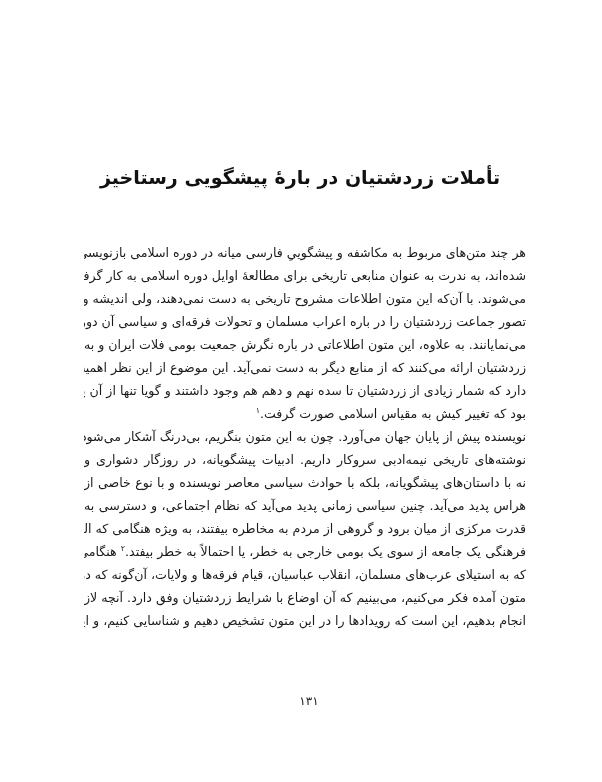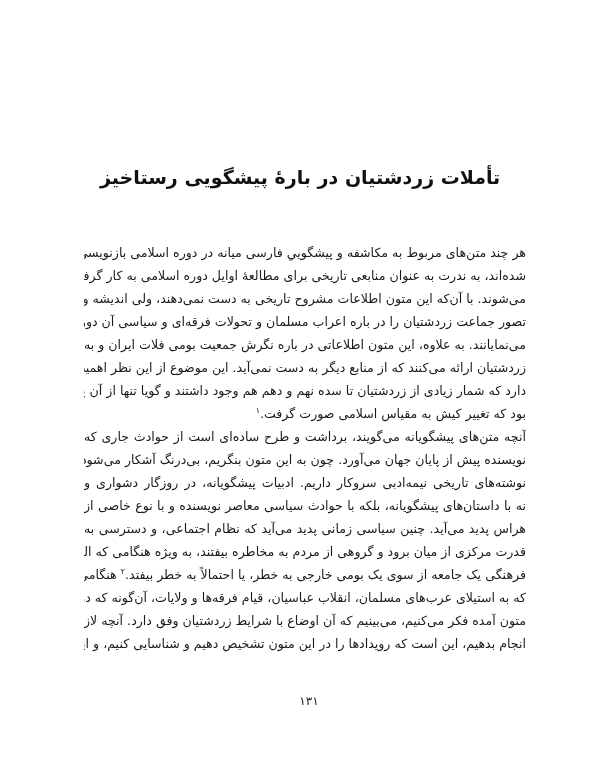--- a/index.html
+++ b/index.html
@@ -90,21 +90,20 @@
       <span class="line">شده‌اند، به ندرت به عنوان منابعی تاریخی برای مطالعهٔ اوایل دوره اسلامی به کار گرفته</span>
       <span class="line">می‌شوند. با آن‌که این متون اطلاعات مشروح تاریخی به دست نمی‌دهند، ولی اندیشه و</span>
       <span class="line">تصور جماعت زردشتیان را در باره اعراب مسلمان و تحولات فرقه‌ای و سیاسی آن دوران</span>
       <span class="line">می‌نمایانند. به علاوه، این متون اطلاعاتی در باره نگرش جمعیت بومی فلات ایران و به ویژه</span>
       <span class="line">زردشتیان ارائه می‌کنند که از منابع دیگر به دست نمی‌آید. این موضوع از این نظر اهمیت</span>
       <span class="line">دارد که شمار زیادی از زردشتیان تا سده نهم و دهم هم وجود داشتند و گویا تنها از آن پس</span>
       <span class="line last"><span>بود که تغییر کیش به مقیاس اسلامی صورت گرفت.</span><sup class="fn">۱</sup></span>
     </div>
 
     <div>
-      <span class="line">آنچه متن‌های پیشگویانه می‌گویند، برداشت و طرح ساده‌ای است از حوادث جاری که</span>
       <span class="line">نویسنده پیش از پایان جهان می‌آورد. چون به این متون بنگریم، بی‌درنگ آشکار می‌شود که</span>
       <span class="line">نوشته‌های تاریخی نیمه‌ادبی سروکار داریم. ادبیات پیشگویانه، در روزگار دشواری و</span>
       <span class="line">نه با داستان‌های پیشگویانه، بلکه با حوادث سیاسی معاصر نویسنده و با نوع خاصی از</span>
       <span class="line">هراس پدید می‌آید. چنین سیاسی زمانی پدید می‌آید که نظام اجتماعی، و دسترسی به</span>
       <span class="line">قدرت مرکزی از میان برود و گروهی از مردم به مخاطره بیفتند، به ویژه هنگامی که الگوی</span>
       <span class="line"><span>فرهنگی یک جامعه از سوی یک بومی خارجی به خطر، یا احتمالاً به خطر بیفتد.</span><sup class="fn">۲</sup> <span>هنگامی</span></span>
       <span class="line">که به استیلای عرب‌های مسلمان، انقلاب عباسیان، قیام فرقه‌ها و ولایات، آن‌گونه که در این</span>
       <span class="line">متون آمده فکر می‌کنیم، می‌بینیم که آن اوضاع با شرایط زردشتیان وفق دارد. آنچه لازم است</span>
       <span class="line">انجام بدهیم، این است که رویدادها را در این متون تشخیص دهیم و شناسایی کنیم، و این‌ها</span>
     </div>

